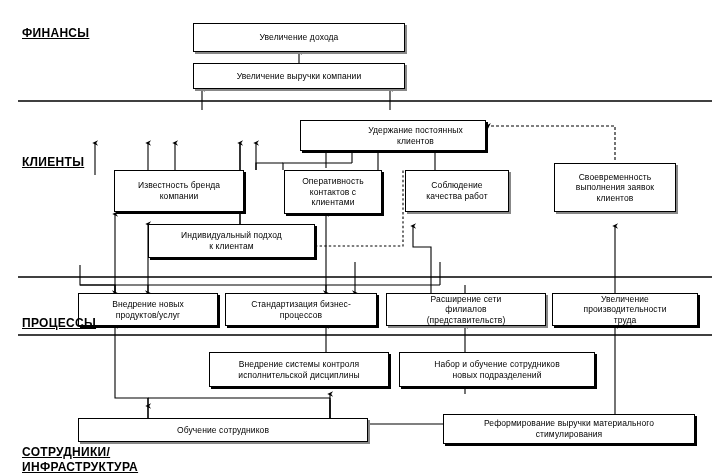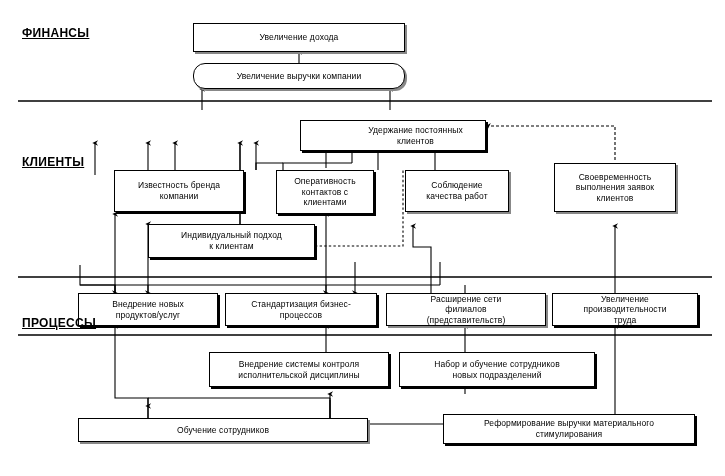--- a/index.html
+++ b/index.html
@@ -165,41 +165,43 @@
 
     </g>
   </svg>
 
   <div class="perspective-label" style="left:22px; top:26px;">ФИНАНСЫ</div>
 
   <div class="perspective-label" style="left:22px; top:155px;">КЛИЕНТЫ</div>
 
   <div class="perspective-label" style="left:22px; top:316px;">ПРОЦЕССЫ</div>
 
+  <div class="perspective-label" style="left:22px; top:445px;">СОТРУДНИКИ/
+ИНФРАСТРУКТУРА</div>
 
   <div class="node dashed-sh" style="left:193px; top:23px; width:212px; height:29px;">
     <span class="txt">Увеличение дохода</span>
   </div>
 
-  <div class="node dashed-sh" style="left:193px; top:63px; width:212px; height:26px;border-radius:12px;">
+  <div class="node dashed-sh" style="left:193px; top:63px; width:212px; height:26px;">
     <span class="txt">Увеличение выручки компании</span>
   </div>
 
 
   <div class="node shadow" style="left:300px; top:120px; width:186px; height:31px;padding-left:48px;">
     <span class="txt">Удержание постоянных
 клиентов</span>
   </div>
 
   <div class="node shadow" style="left:114px; top:170px; width:130px; height:42px;">
     <span class="txt">Известность бренда
 компании</span>
   </div>
 
-  <div class="node shadow" style="left:276px; top:170px; width:98px; height:44px;">
+  <div class="node shadow" style="left:284px; top:170px; width:98px; height:44px;">
     <span class="txt">Оперативность
 контактов с
 клиентами</span>
   </div>
 
   <div class="node dashed-sh" style="left:405px; top:170px; width:104px; height:42px;">
     <span class="txt">Соблюдение
 качества работ</span>
   </div>
 

